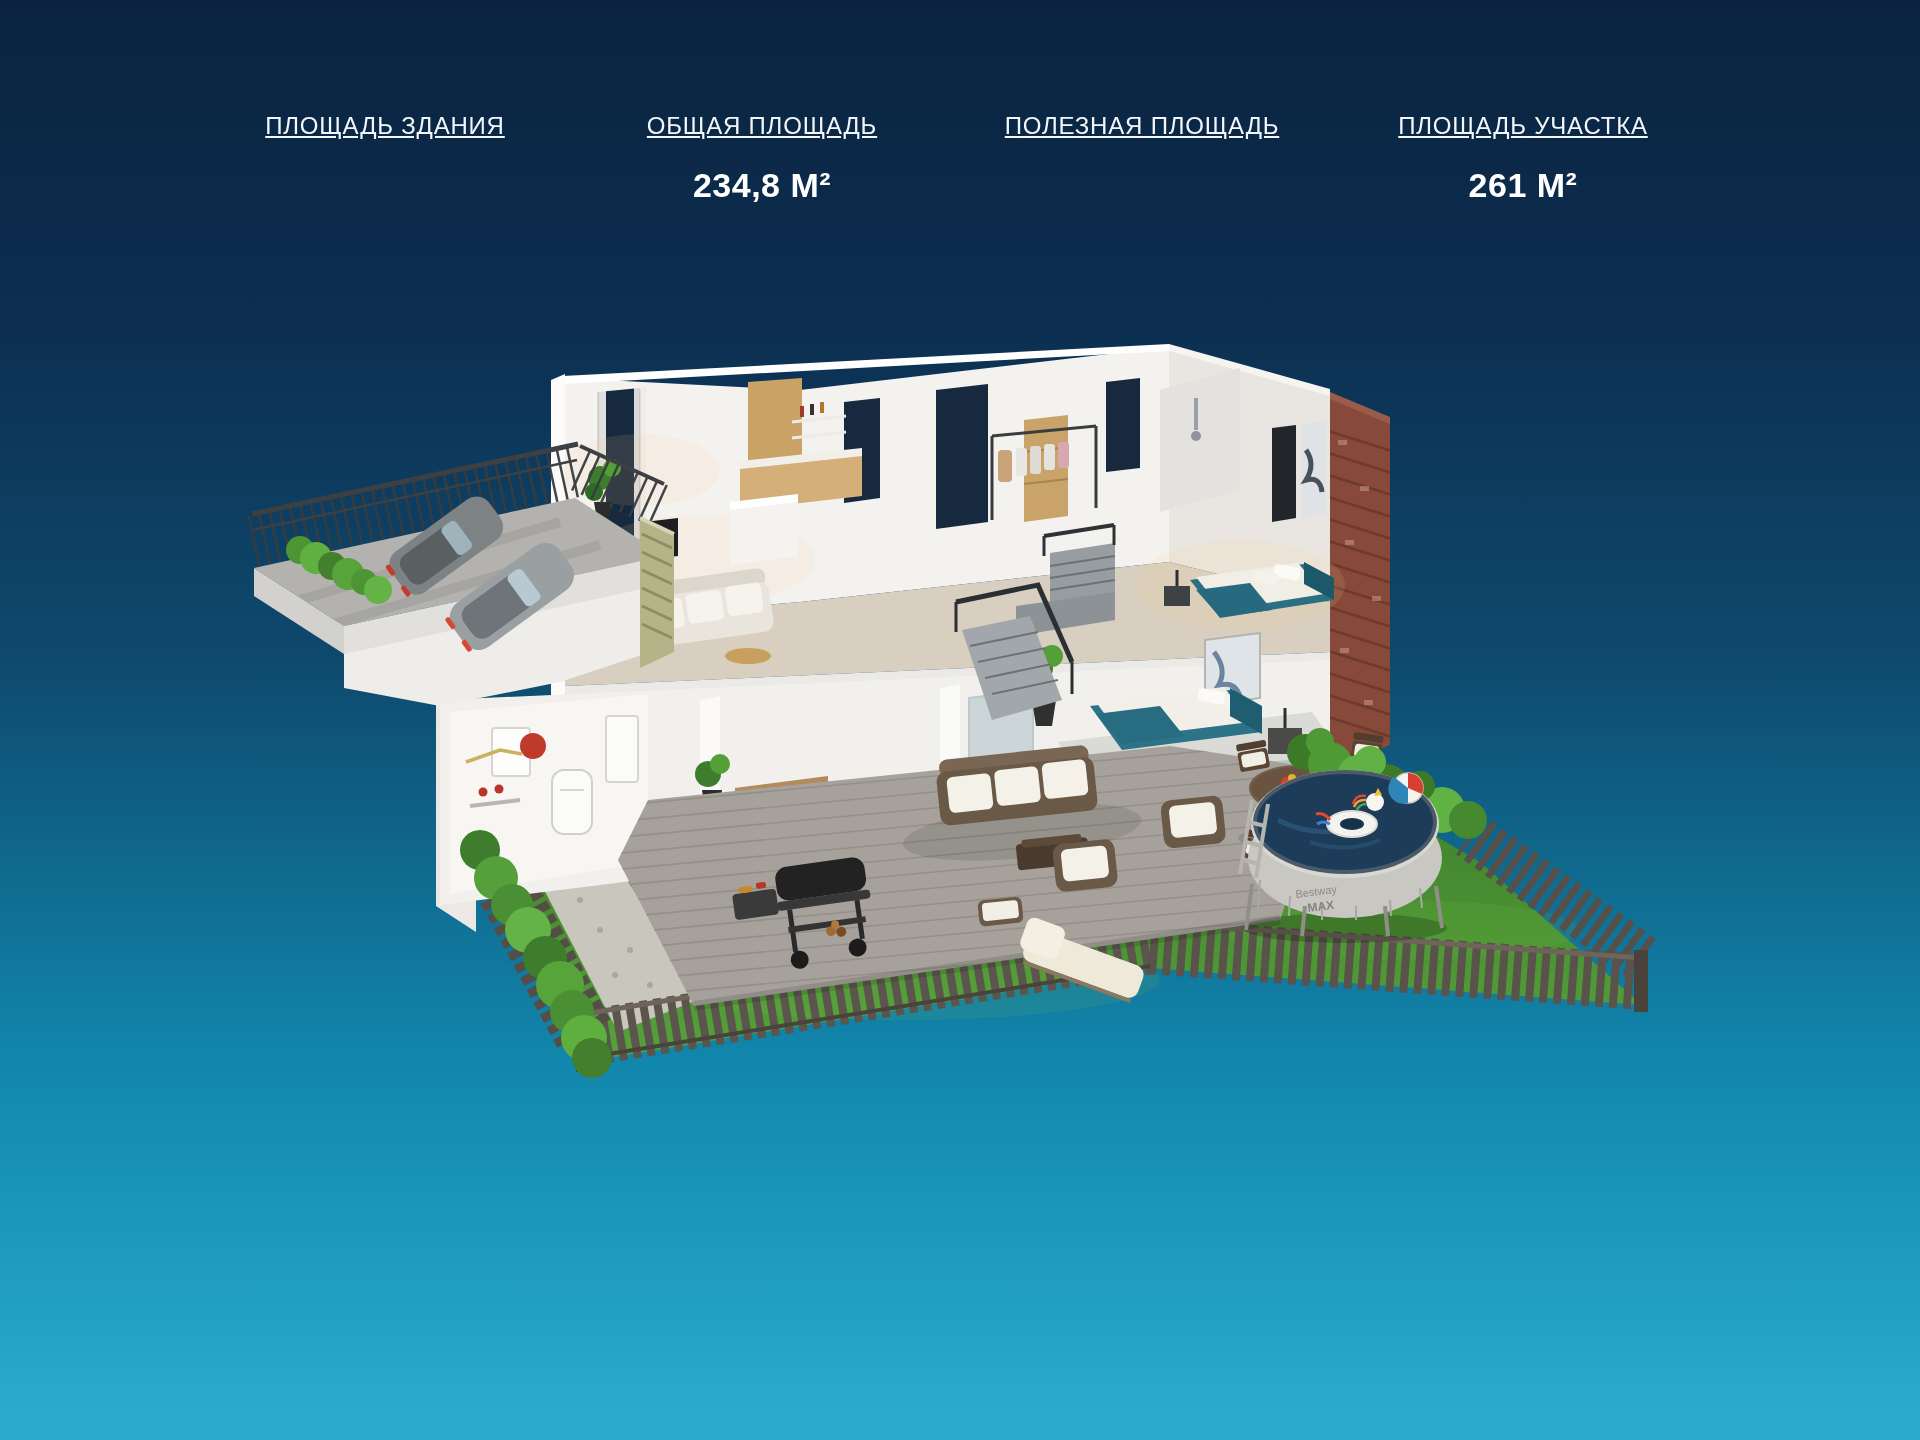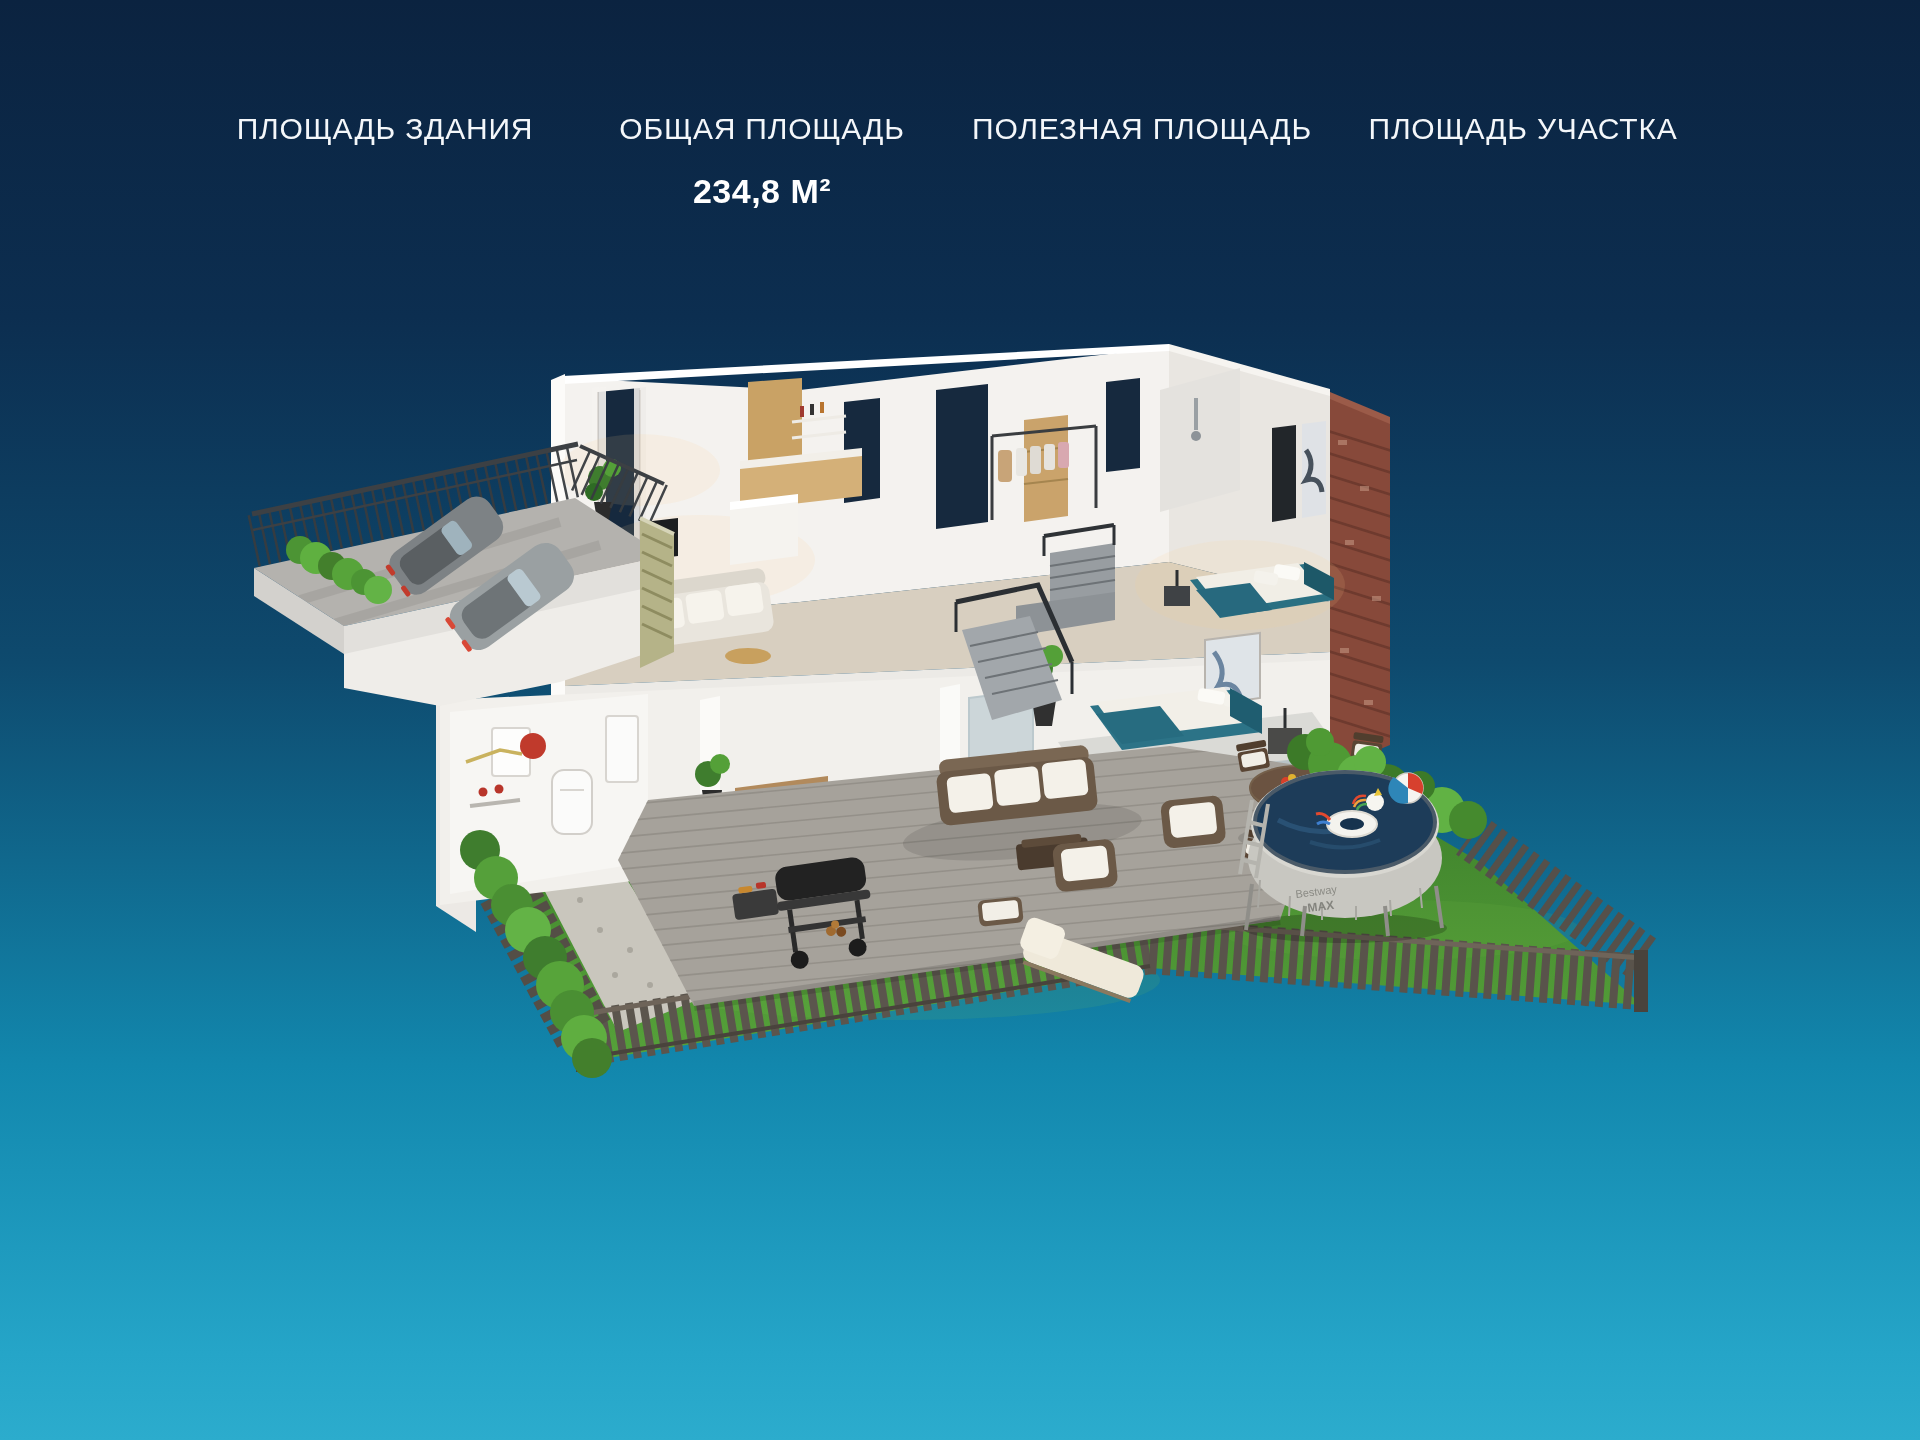--- a/index.html
+++ b/index.html
@@ -4,21 +4,21 @@
 <style>
   html,body{margin:0;padding:0;background:#0b2440;}
   .canvas{
     position:relative;width:1920px;height:1440px;overflow:hidden;
     background:linear-gradient(180deg,#0b2340 0%,#0c2e50 22%,#0e4a6e 46%,#1287ad 74%,#25a5c8 94%,#2caccd 100%);
     font-family:"Liberation Sans",sans-serif;color:#fff;
   }
   .scene{position:absolute;left:0;top:0;width:1920px;height:1440px;}
   
   .stat{position:absolute;top:112px;transform:translateX(-50%);text-align:center;white-space:nowrap;}
-  .stat-label{font-size:30px;font-weight:400;letter-spacing:.8px;color:#f4f7fa;}
+  .stat-label{font-size:24px;font-weight:400;letter-spacing:.8px;color:#f4f7fa;text-decoration:underline;}
   .stat-value{margin-top:26px;font-size:34px;font-weight:700;letter-spacing:.5px;color:#ffffff;}
   .stat.c1{left:385px}.stat.c2{left:762px}.stat.c3{left:1142px}.stat.c4{left:1523px}
   
   .title{position:absolute;left:108px;top:1210px;margin:0;font-size:58px;font-weight:700;letter-spacing:1.5px;}
   
   .logo{position:absolute;left:1528px;top:1224px;width:300px;height:120px;}
   .logo-icon{position:absolute;left:0;top:14px;width:62px;height:62px;}
   .logo-tagline{position:absolute;left:64px;top:4px;font-size:16px;font-weight:700;letter-spacing:6px;
                 font-family:"Liberation Serif",serif;white-space:nowrap;}
   .logo-name{position:absolute;left:58px;top:6px;font-size:70px;line-height:1.05;font-weight:700;
@@ -504,18 +504,19 @@
     </div>
     <div class="stat c2">
       <div class="stat-label">ОБЩАЯ ПЛОЩАДЬ</div>
       <div class="stat-value">234,8 М²</div>
     </div>
     <div class="stat c3">
       <div class="stat-label">ПОЛЕЗНАЯ ПЛОЩАДЬ</div>
     </div>
     <div class="stat c4">
       <div class="stat-label">ПЛОЩАДЬ УЧАСТКА</div>
+      <div class="stat-value">261 М²</div>
     </div>
   </header>
 
 
 
 </div>
 
 </body></html>

